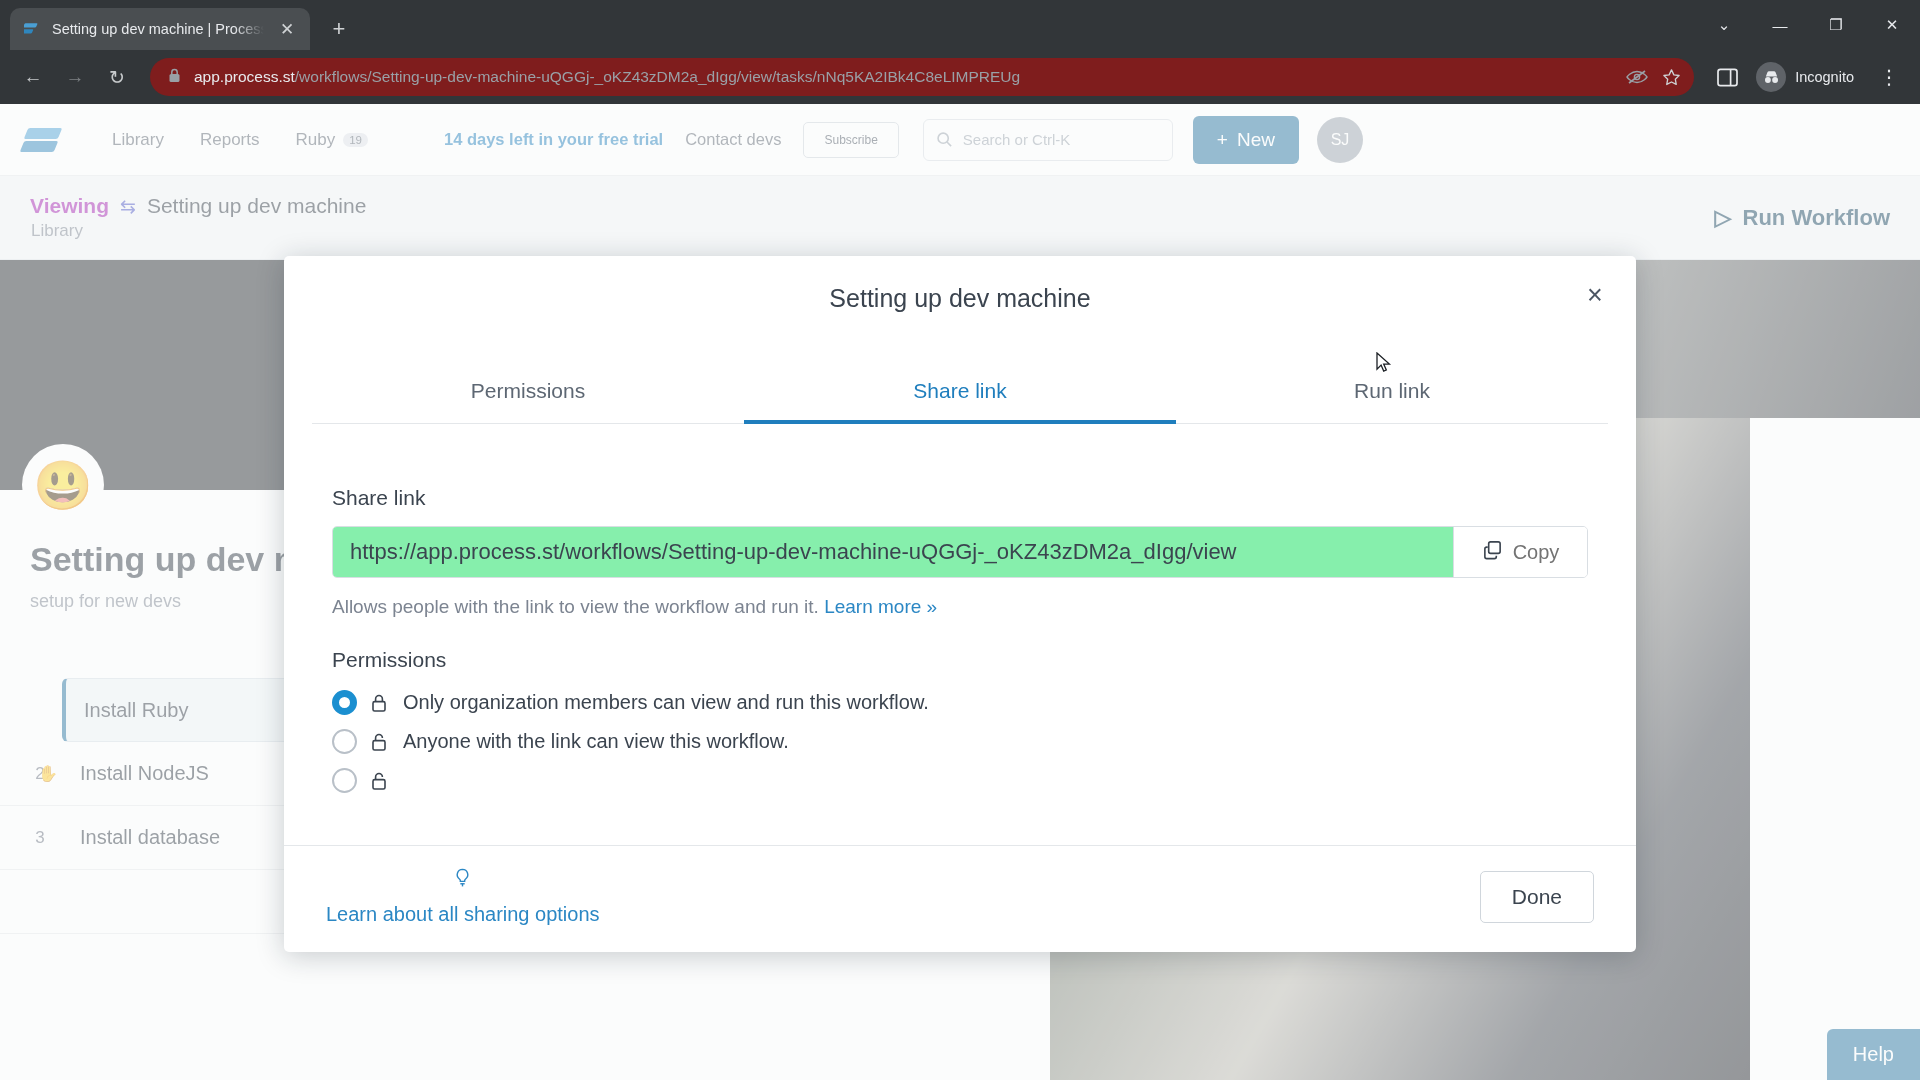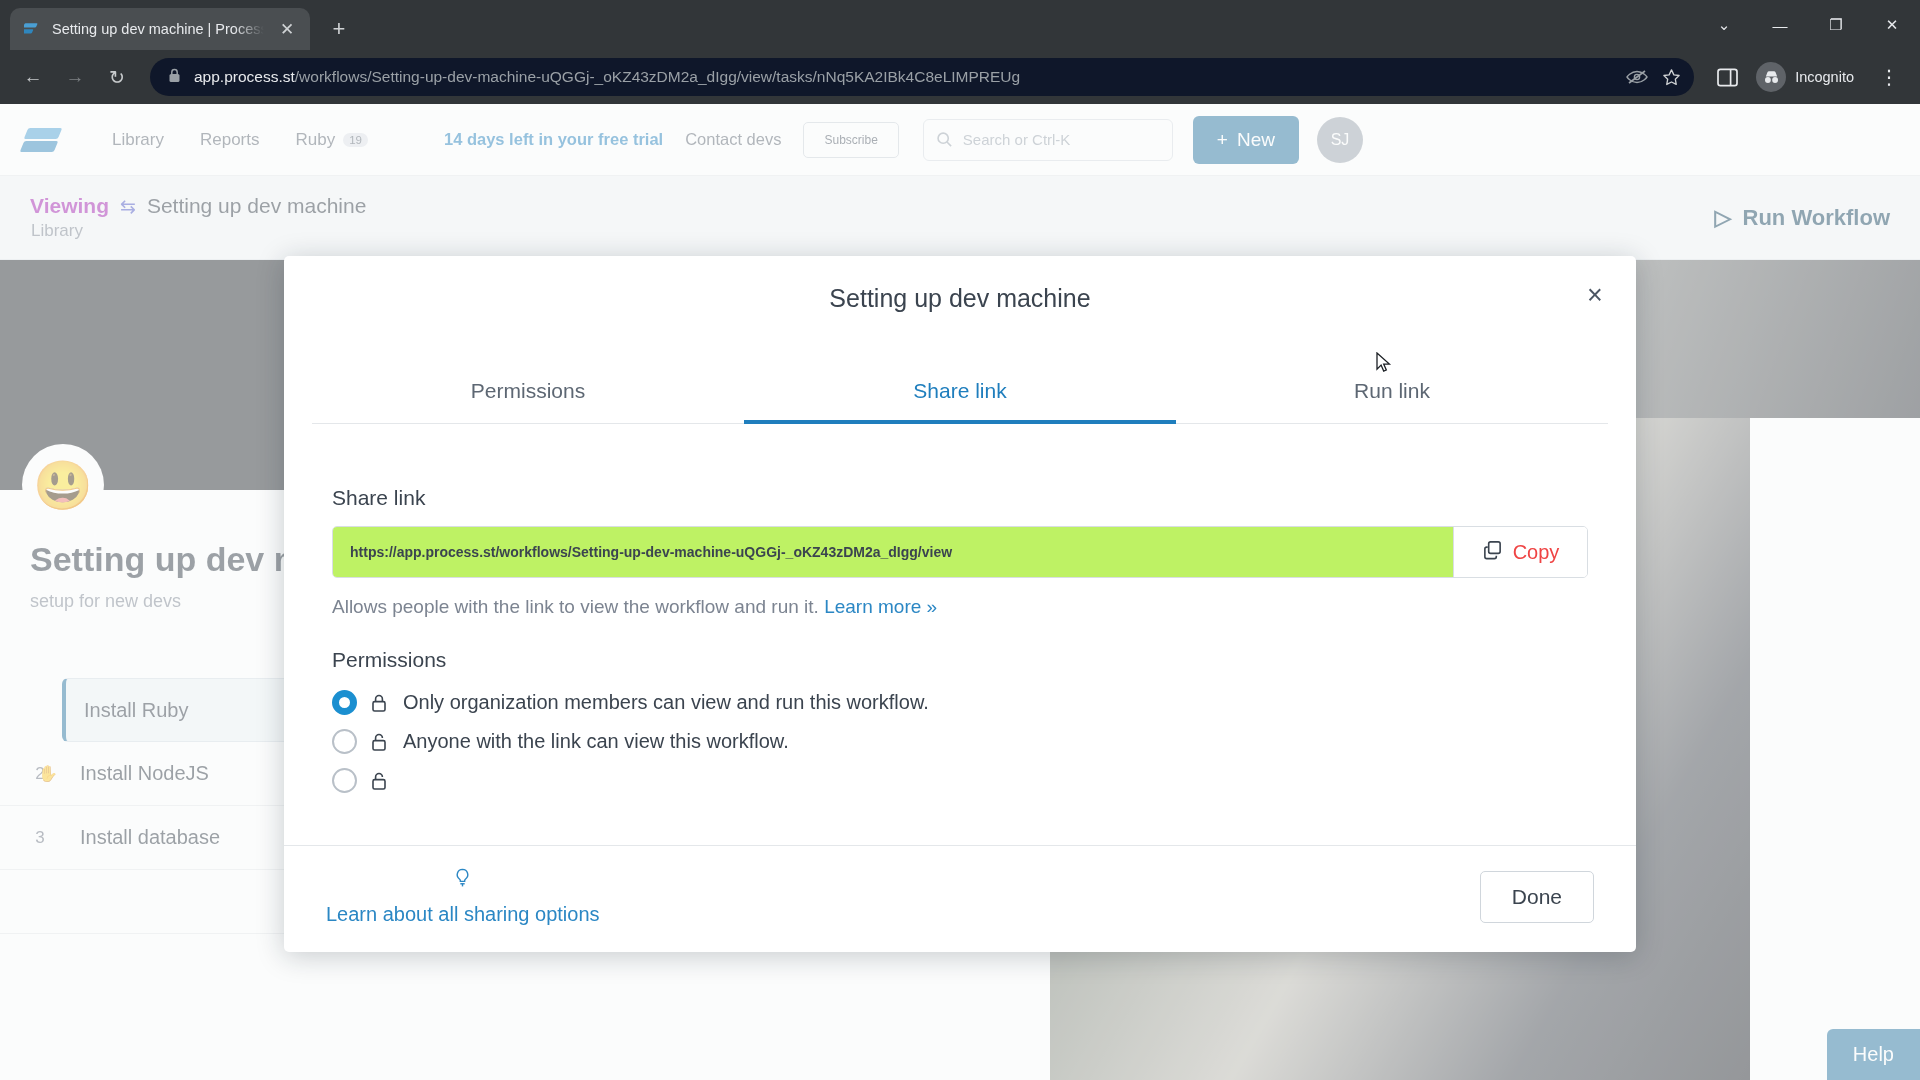--- a/index.html
+++ b/index.html
@@ -53,21 +53,21 @@
     height: 54px; background: #323639; display: flex;
     align-items: center; padding: 0 14px; gap: 4px;
   }
   .navbtn {
     width: 38px; height: 38px; border-radius: 50%; color: #c8cbcd;
     display: flex; align-items: center; justify-content: center;
     font-size: 19px; cursor: pointer; flex: 0 0 38px;
   }
   .navbtn.dim { color: #7e8285; }
   .omnibox {
-    flex: 1; height: 38px; background: #0f172a; border-radius: 19px;
+    flex: 1; height: 38px; background: #7f1d1d; border-radius: 19px;
     display: flex; align-items: center; padding: 0 12px 0 18px;
     margin: 0 10px; gap: 12px; min-width: 0; cursor: text;
   }
   .lockicon { flex: 0 0 14px; color: #9aa0a6; }
   .urltext {
     flex: 1; color: #9aa0a6; font-size: 15.5px; white-space: nowrap;
     overflow: hidden; min-width: 0;
   }
   .urltext b { color: #e8eaed; font-weight: 400; }
   .omni-ico { flex: 0 0 22px; color: #9aa0a6; display:flex; align-items:center; justify-content:center; cursor:pointer; }
@@ -241,29 +241,28 @@
     height: 4px; background: #1f7ebd;
   }
 
   .modal-body { padding: 62px 48px 10px; }
   .field-label { font-size: 21px; color: #3b444f; margin-bottom: 16px; }
   .linkrow {
     display: flex; height: 52px; border: 1px solid #d9dee3; border-radius: 5px;
     overflow: hidden;
   }
   .linkinput {
-    flex: 1; border: none; outline: none; padding: 0 17px; font-size: 14px;
-    color: #3b444f; background: #bef264; font-family: inherit;
+    flex: 1; border: none; outline: none; padding: 0 17px; font-size: 22px;
+    color: #3b444f; background: #86efac; font-family: inherit;
     text-overflow: ellipsis;
-    font-weight: bold;
   }
   .copybtn {
     width: 134px; border-left: 1px solid #d9dee3; background: #fff;
     display: flex; align-items: center; justify-content: center; gap: 10px;
-    font-size: 20px; color: #ef4444; cursor: pointer;
+    font-size: 20px; color: #737373; cursor: pointer;
   }
   .helper { font-size: 19px; color: #7c8491; margin-top: 18px; }
   .helper a { color: #2b87c4; text-decoration: none; cursor: pointer; }
   .perm-title { font-size: 21px; color: #3b444f; margin-top: 30px; }
   .perm-list { margin-top: 18px; display: flex; flex-direction: column; gap: 14px; }
   .perm-opt { display: flex; align-items: center; gap: 13px; cursor: pointer; }
   .radio {
     width: 25px; height: 25px; border-radius: 50%; border: 2px solid #b9c0c8;
     background: #fff; flex: 0 0 25px; position: relative;
   }

